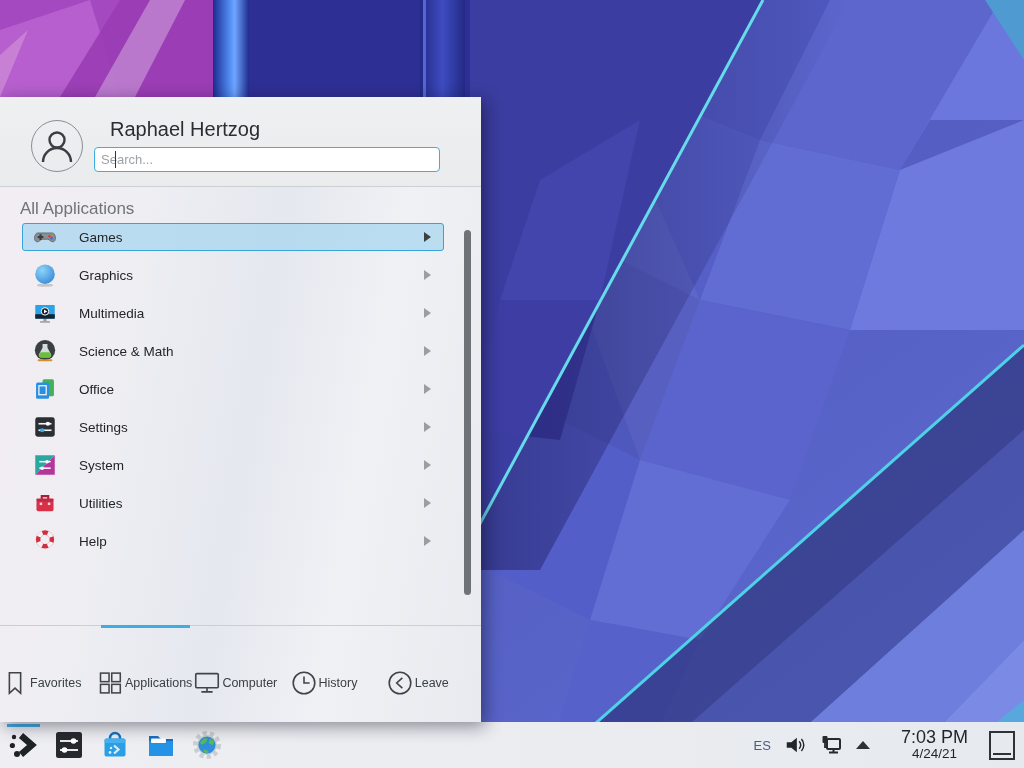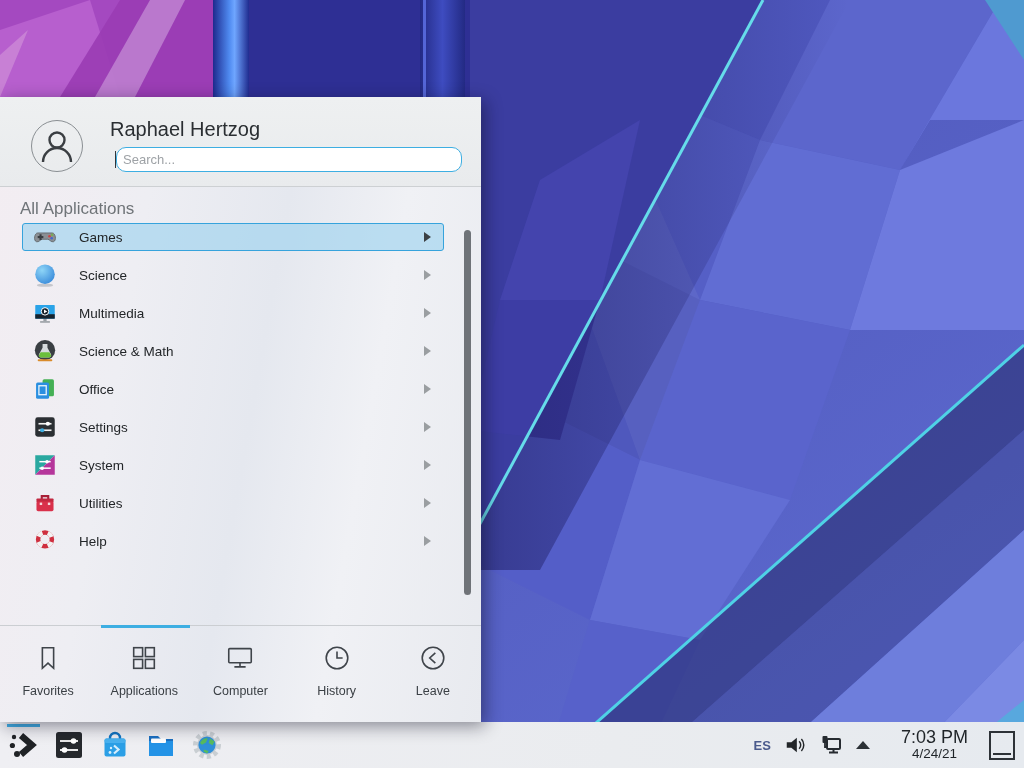--- a/index.html
+++ b/index.html
@@ -9,53 +9,53 @@
   #wallpaper{left:0;top:0;width:1024px;height:768px;z-index:0;}
   
   #menu{left:0;top:97px;width:481px;height:625px;z-index:5;
     background:linear-gradient(100deg,#f3edf2 0%,#eeeef3 28%,#e5e8ef 52%,#f0f1f5 72%,#e8eaef 100%);
     box-shadow:4px 4px 16px rgba(10,10,30,.45);}
   #menu-header{left:0;top:0;width:100%;height:89px;
     background:linear-gradient(#eef0f1,#e9ebed);border-bottom:1px solid #cdd0d3;}
   #avatar{left:31px;top:23px;width:50px;height:50px;border-radius:50%;
     border:1px solid #8a8f93;}
   #user-name{left:110px;top:21px;font-size:20px;color:#2a2e32;text-align:right;}
-  #search{left:116px;top:50px;width:332px;height:23px;border:1px solid #3daee2;
-    border-radius:10px;background:#fff;font-size:13px;color:#232629;padding:0 6px;outline:none;
+  #search{left:94px;top:50px;width:332px;height:23px;border:1px solid #3daee2;
+    border-radius:4px;background:#fff;font-size:13px;color:#232629;padding:0 6px;outline:none;
     font-family:"Liberation Sans",sans-serif;}
   #search::placeholder{color:#9ea2a6;}
   #caret{left:115px;top:54px;width:1px;height:17px;background:#31363b;}
   #section-label{left:20px;top:102px;font-size:17px;color:#6f7478;}
   #list{left:22px;top:126px;width:422px;height:404px;overflow:hidden;}
   .item{height:28px;margin-bottom:10px;display:flex;align-items:center;border-radius:3px;
     border:1px solid transparent;box-sizing:border-box;cursor:default;}
   .item.selected{background:rgba(152,208,238,.6);border-color:#36a3dc;}
   .ic{width:26px;height:26px;margin-left:9px;flex:0 0 26px;}
   .ic svg{width:26px;height:26px;display:block;}
   .lbl{margin-left:21px;font-size:13.5px;color:#232629;}
   .arrow{margin-left:auto;margin-right:12px;width:0;height:0;
     border-left:7px solid #9a9ea1;border-top:5px solid transparent;border-bottom:5px solid transparent;}
   .arrow.dark{border-left-color:#3c4044;}
   #scroll-thumb{left:464px;top:133px;width:7px;height:365px;border-radius:3.5px;background:#6f7378;}
   
   #tabbar{left:0;top:528px;width:100%;height:97px;border-top:1px solid #cbced2;box-sizing:border-box;
     display:flex;}
   #active-ind{left:101px;top:528px;width:89px;height:3px;background:#3daee2;z-index:6;}
-  .tab{width:20%;display:flex;flex-direction:column;align-items:center;padding-top:17px;gap:11px;}
+  .tab{width:20%;display:flex;flex-direction:row;align-items:center;padding-top:17px;}
   .tab svg{width:30px;height:30px;stroke:#3f444a;fill:none;stroke-width:1.7;}
   .tab-lbl{font-size:12.5px;color:#3b4045;}
   
   #taskbar{left:0;top:722px;width:1024px;height:46px;z-index:4;
     background:linear-gradient(90deg,#efeff3 0%,#eaecef 60%,#e6eaef 100%);}
   #apps{left:0;top:0;height:46px;display:flex;align-items:center;gap:14px;padding-left:7px;}
   .app{width:32px;height:32px;}
   .app svg{width:32px;height:32px;display:block;}
   #launcher-ind{left:7px;top:2px;width:33px;height:3px;background:#41aee6;}
   #tray{right:0;top:0;height:46px;display:flex;align-items:center;gap:13px;padding-right:9px;}
-  #kbd-layout{font-size:13px;font-weight:bold;color:#4a5a8c;}
+  #kbd-layout{font-size:13px;font-weight:normal;color:#4a5a8c;}
   .tray-ic svg{display:block;}
   #caret-up{width:0;height:0;border-left:7px solid transparent;border-right:7px solid transparent;
     border-bottom:8px solid #2c3136;}
   #clock{text-align:center;color:#1f2428;line-height:1.1;margin-left:18px;}
   #clock-time{font-size:18px;}
   #clock-date{font-size:13.5px;}
   #show-desktop{width:22px;height:25px;border:2px solid #2d3237;position:relative;margin-left:8px;
     background:transparent;}
   #show-desktop div{position:absolute;left:2px;right:2px;bottom:3px;height:2px;background:#2d3237;}
 </style>
@@ -163,21 +163,21 @@
         <defs>
               <radialGradient id="ballg" cx=".35" cy=".3" r=".9">
           <stop offset="0" stop-color="#8ed5f7"></stop>
                 <stop offset="1" stop-color="#2c7fd6"></stop>
               </radialGradient>
             </defs>
         <ellipse cx="16" cy="28.6" rx="10" ry="2" fill="#9aa0a5" opacity=".5"></ellipse>
         <circle cx="16" cy="15" r="12" fill="url(#ballg)"></circle>
       </svg>
         </span>
-      <span class="lbl">Science</span>
+      <span class="lbl">Graphics</span>
       <span class="arrow"></span>
     </div>
 
 
     <div class="item">
       <span class="ic">
           <svg viewBox="0 0 32 32">
         <rect x="14" y="22" width="4" height="4" fill="#9aa0a5"></rect>
             <rect x="10" y="26" width="12" height="2" fill="#9aa0a5"></rect>
         <rect x="4" y="6" width="24" height="17" rx="1" fill="#2aa3e8"></rect>

